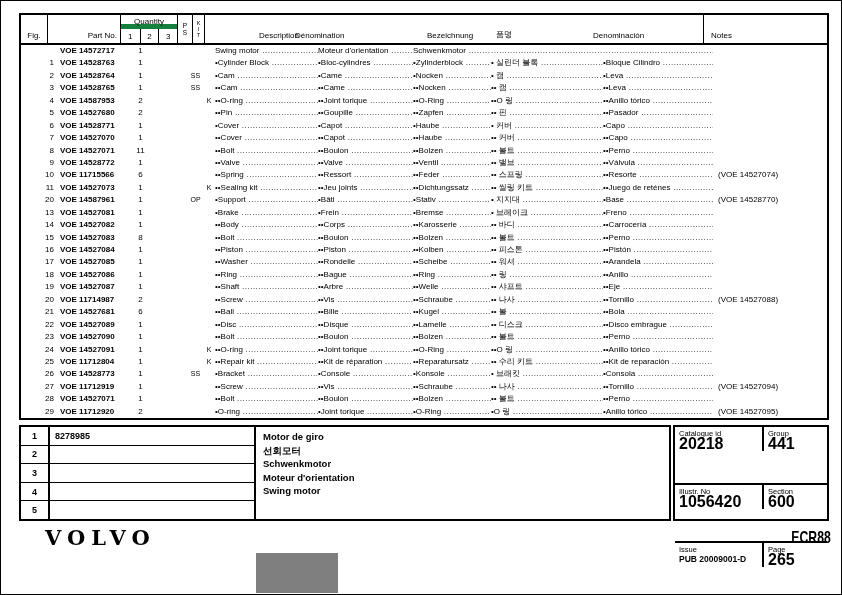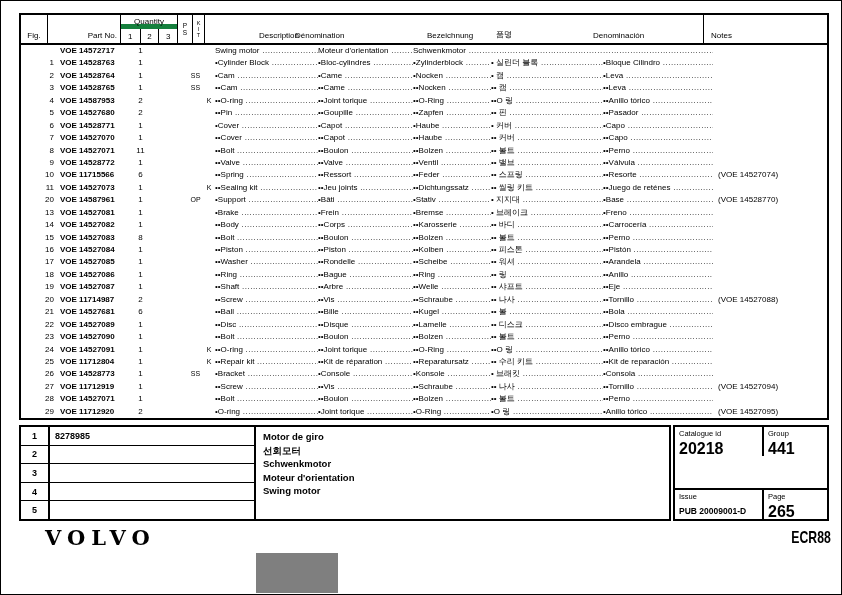--- a/index.html
+++ b/index.html
@@ -650,20 +650,30 @@
         <div class="ilabel">Catalogue id</div>
         <div class="ivalue">20218</div>
       </div>
       <div class="icell small">
         <div class="ilabel">Group</div>
         <div class="ivalue">441</div>
       </div>
     </div>
     <div class="irow">
       <div class="icell big">
+        <div class="ilabel">Illustr. No</div>
+        <div class="ivalue">1056420</div>
+      </div>
+      <div class="icell small">
+        <div class="ilabel">Section</div>
+        <div class="ivalue">600</div>
+      </div>
+    </div>
+    <div class="irow">
+      <div class="icell big">
         <div class="ilabel">Issue</div>
         <div class="ivalue issue">PUB 20009001-D</div>
       </div>
       <div class="icell small">
         <div class="ilabel">Page</div>
         <div class="ivalue">265</div>
       </div>
     </div>
   </div>
 

